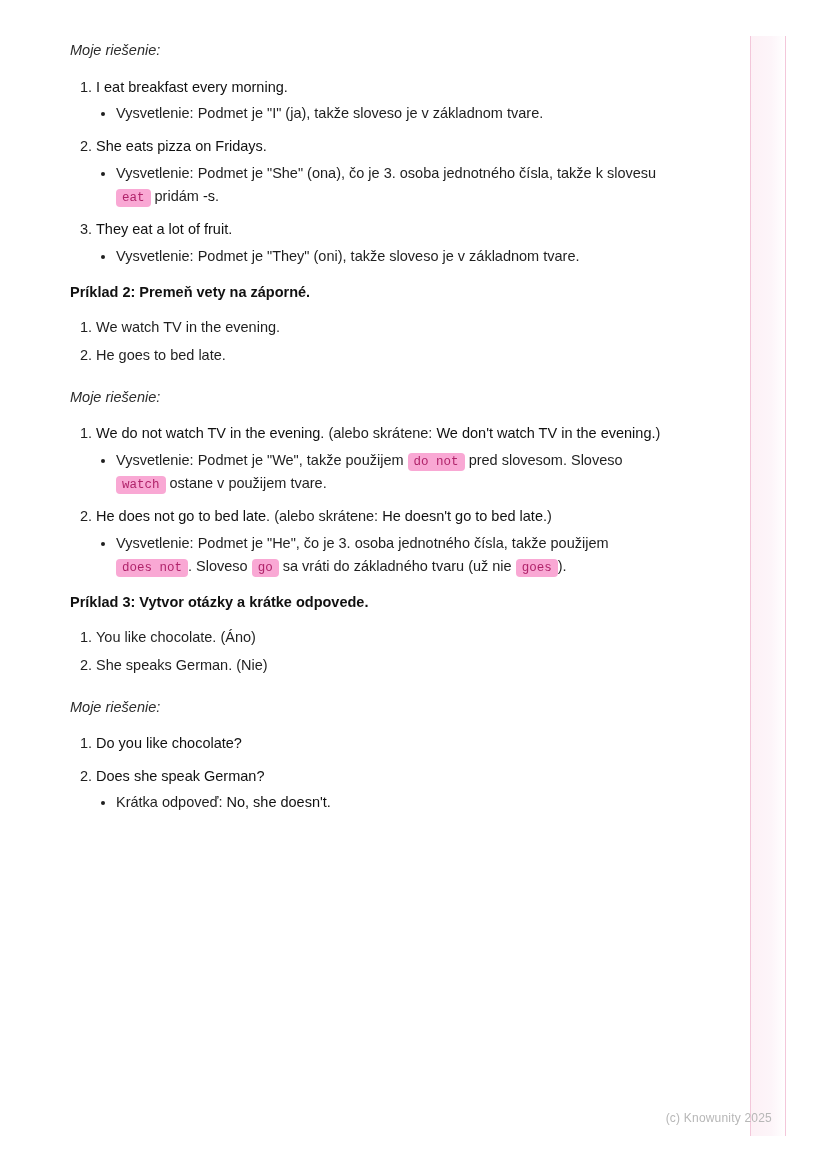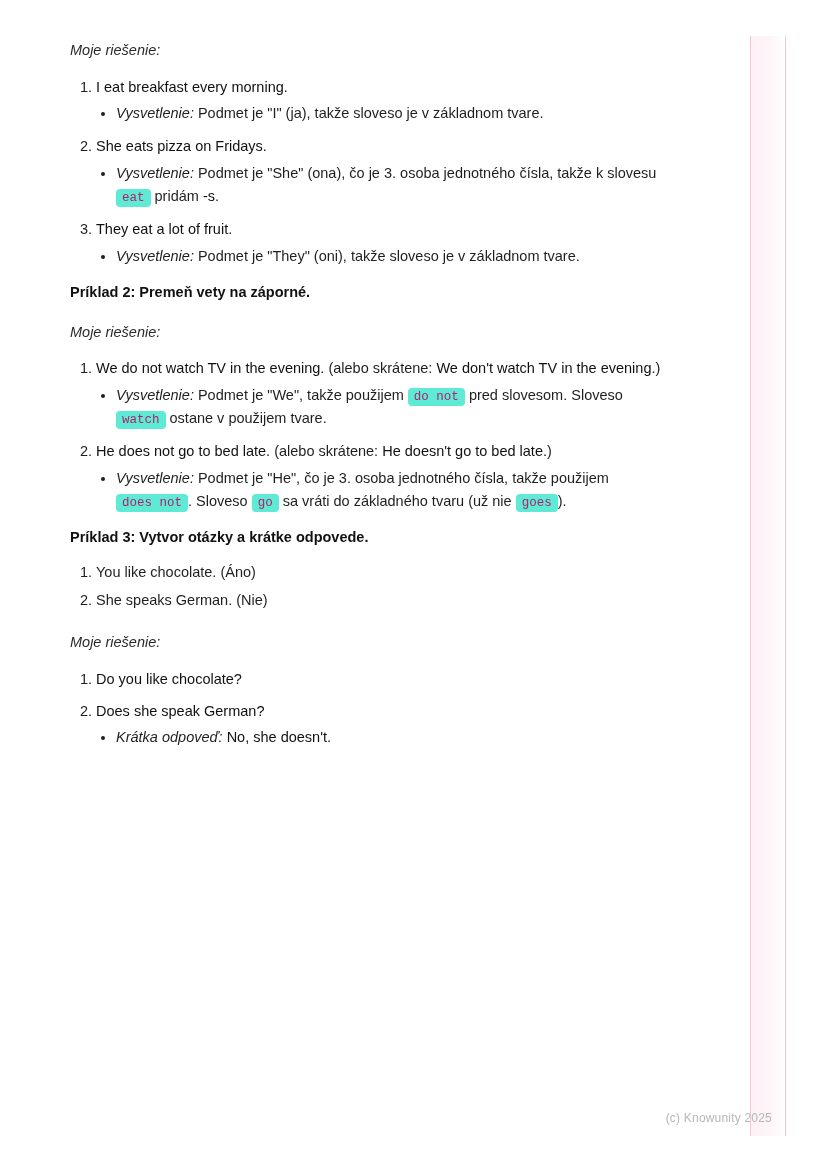--- a/index.html
+++ b/index.html
@@ -75,24 +75,24 @@
     padding-left: 20px;
     list-style-type: disc;
   }
   ul.sub > li {
     font-size: 14.5px;
     line-height: 1.6;
     margin-bottom: 5px;
     color: #1f1f1f;
   }
   .b { font-weight: normal; color: #111; }
-  .it { font-style: italic; }
+  .it { }
   code.kw {
     font-family: "Liberation Mono", monospace;
-    background: #5eead4;
+    background: #f9a8d4;
     color: #b0236a;
     border-radius: 4px;
     padding: 2px 6px;
     font-size: 12.5px;
     white-space: nowrap;
   }
   .spacer-sm { height: 6px; }
   .footer {
     position: absolute;
     right: 52px;
@@ -143,20 +143,24 @@
           <li>
             <span class="it">Vysvetlenie:</span>
             <span>Podmet je "They" (oni), takže sloveso je v základnom tvare.</span>
           </li>
         </ul>
       </li>
     </ol>
 
     <p class="ex-head">Príklad 2: Premeň vety na záporné.</p>
 
+    <ol class="list tight">
+      <li>We watch TV in the evening.</li>
+      <li>He goes to bed late.</li>
+    </ol>
 
     <div class="spacer-sm"></div>
 
     <p class="sol-head">Moje riešenie:</p>
 
     <ol class="list">
       <li>
         <span class="b">We do not watch TV in the evening.</span><span> (alebo skrátene: </span><span class="b">We don't watch TV in the evening.</span><span>)</span>
         <ul class="sub">
           <li>

